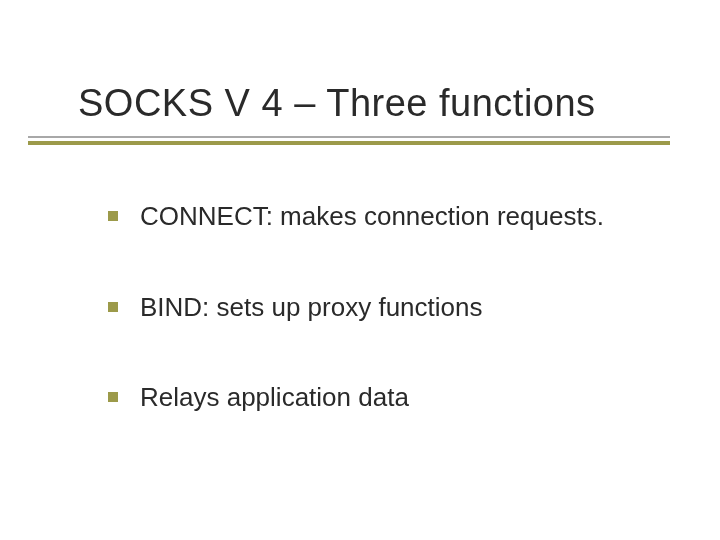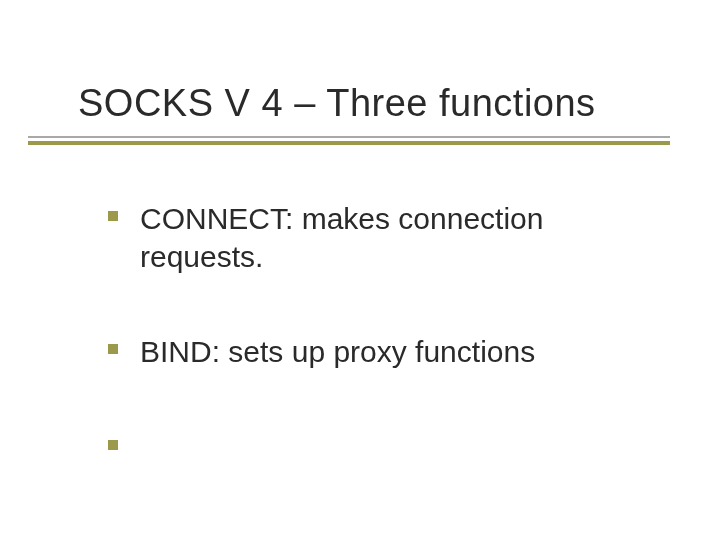--- a/index.html
+++ b/index.html
@@ -56,21 +56,21 @@
   }
   .bullet {
     width: 10px;
     height: 10px;
     background: #9c9a4a;
     margin-top: 11px;
     margin-right: 22px;
     flex: 0 0 auto;
   }
   .item-text {
-    font-size: 30px;
+    font-size: 26px;
     color: #2a2a2a;
     line-height: 1.25;
   }
 </style>
 </head>
 <body>
 
 <div class="slide">
 
   <div class="title-wrap">
@@ -89,17 +89,18 @@
       <div class="item-text">CONNECT: makes connection requests.</div>
     </div>
 
     <div class="item">
       <div class="bullet"></div>
       <div class="item-text">BIND: sets up proxy functions</div>
     </div>
 
     <div class="item">
       <div class="bullet"></div>
+      <div class="item-text">Relays application data</div>
     </div>
 
   </div>
 
 </div>
 
 </body></html>

